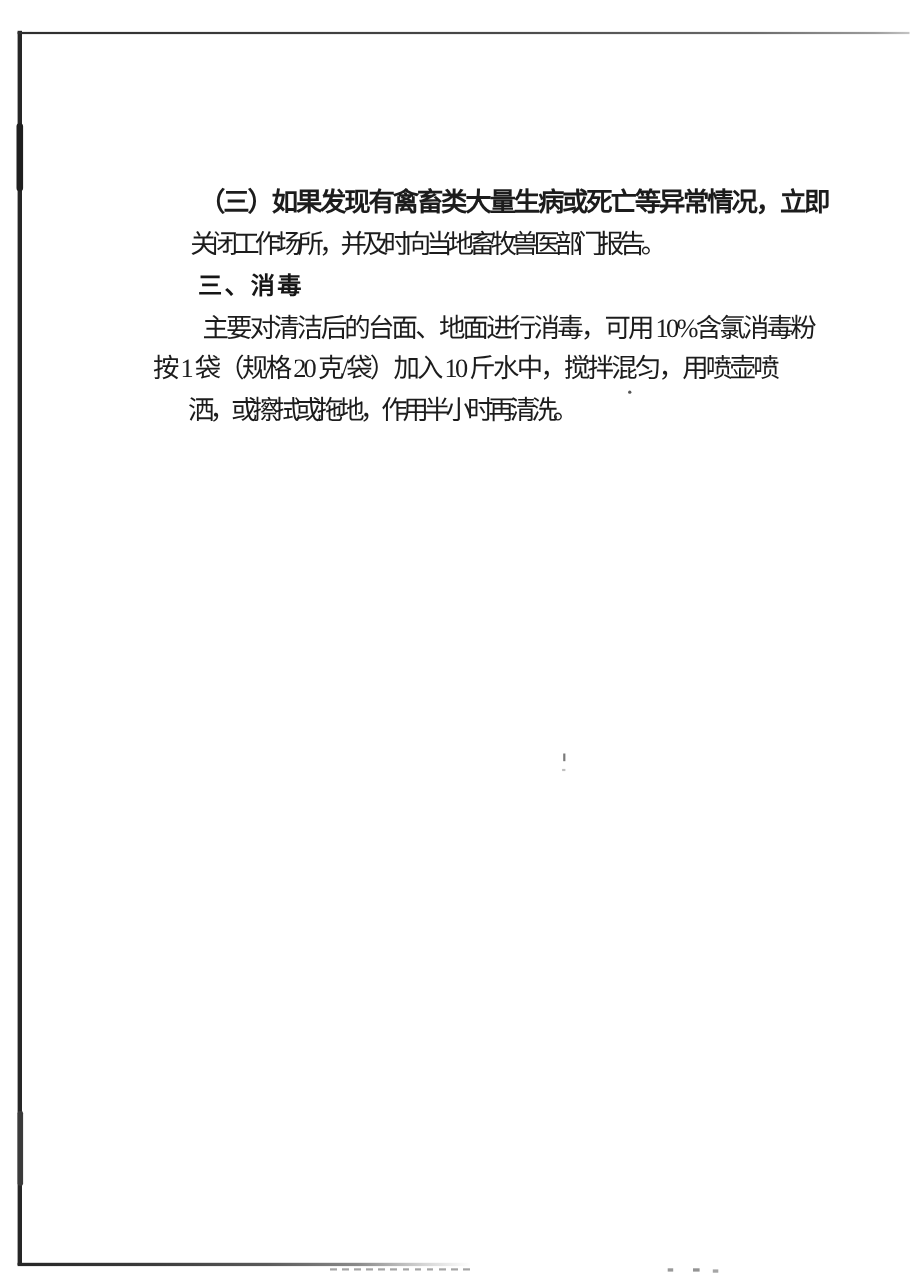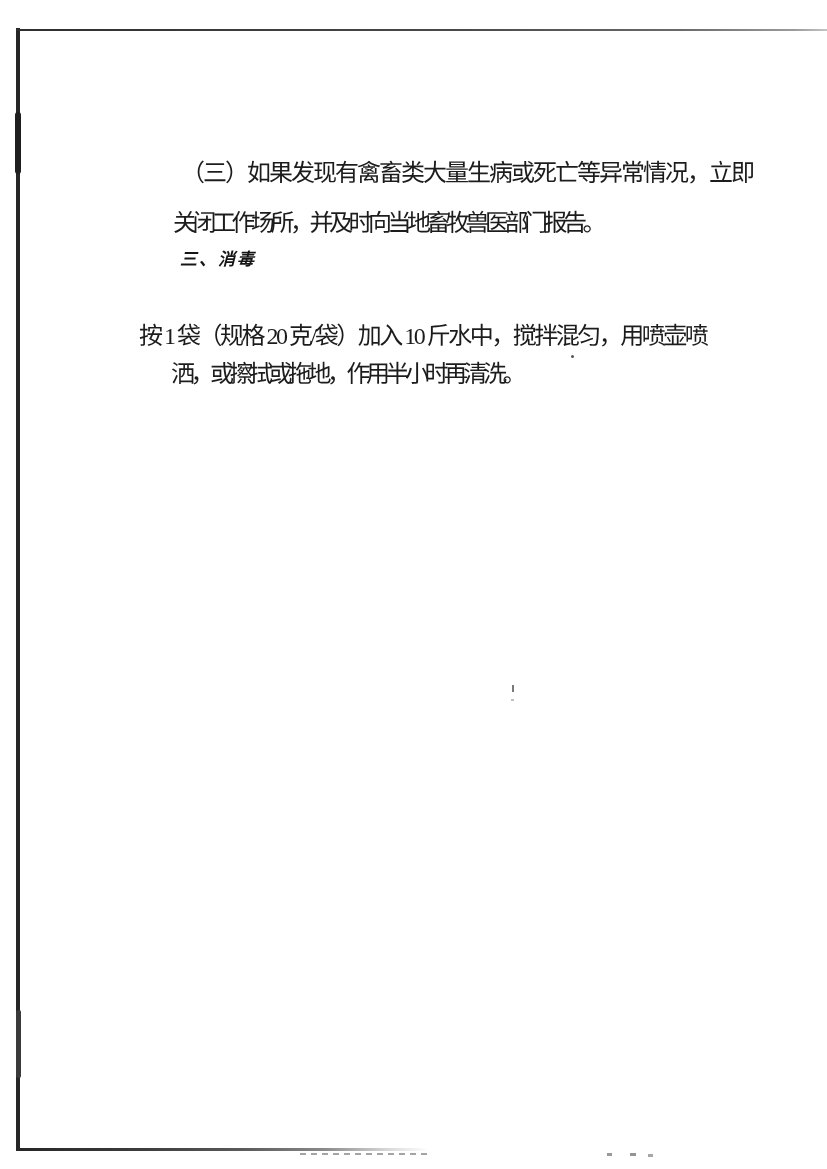--- a/index.html
+++ b/index.html
@@ -59,22 +59,22 @@
   
   .line {
     position: absolute;
     white-space: pre;
     color: #1c1c1c;
     font-size: 24px;
     line-height: 30px;
   }
   .l-just   { letter-spacing: -2.5px; }
   .l-last   { letter-spacing: -4.5px; margin-left: 32px; }
-  .heading  { font-weight: 700; letter-spacing: 2px; font-size: 17px; color: #161616; font-style: italic; }
-  .p1-l1 { left: 181px; top: 158px; letter-spacing: -2px; }
+  .heading  { font-weight: 700; letter-spacing: 2px; font-size: 22px; color: #161616; }
+  .p1-l1 { left: 181px; top: 170px; letter-spacing: -2px; font-weight: bold; }
   .p1-l2 { left: 141px; top: 208px; }
   .h1    { left: 180px; top: 245px; }
   .p2-l1 { left: 184px; top: 284px; }
   .p2-l2 { left: 139px; top: 321px; text-align: center; }
   .p2-l3 { left: 139px; top: 359px; }
   
   .speck { position: absolute; background: #666; }
   .speck-a { left: 571px; top: 355px; width: 3px; height: 3px; border-radius: 50%; background: #555; }
   .speck-b { left: 512px; top: 685px; width: 2px; height: 7px; background: #7a7a7a; }
   .speck-b2 { left: 511px; top: 699px; width: 3px; height: 2px; background: #c0c0c0; }
@@ -92,20 +92,21 @@
   <div class="edge-left-bulge2"></div>
   <div class="edge-top"></div>
   <div class="edge-bottom"></div>
   <div class="edge-bottom-dashes"></div>
 
   <div class="line p1-l1">（三）如果发现有禽畜类大量生病或死亡等异常情况，立即</div>
   <div class="line p1-l2 l-last">关闭工作场所，并及时向当地畜牧兽医部门报告。</div>
 
   <div class="line heading h1">三、消毒</div>
 
+  <div class="line p2-l1 l-just">主要对清洁后的台面、地面进行消毒，可用 10%含氯消毒粉</div>
   <div class="line p2-l2 l-just">按 1 袋（规格 20 克/袋）加入 10 斤水中，搅拌混匀，用喷壶喷</div>
   <div class="line p2-l3 l-last">洒，或擦拭或拖地，作用半小时再清洗。</div>
 
   <div class="speck speck-a"></div>
   <div class="speck speck-b"></div>
   <div class="speck speck-b2"></div>
   <div class="speck speck-c"></div>
   <div class="speck speck-d"></div>
   <div class="speck speck-e"></div>
 

